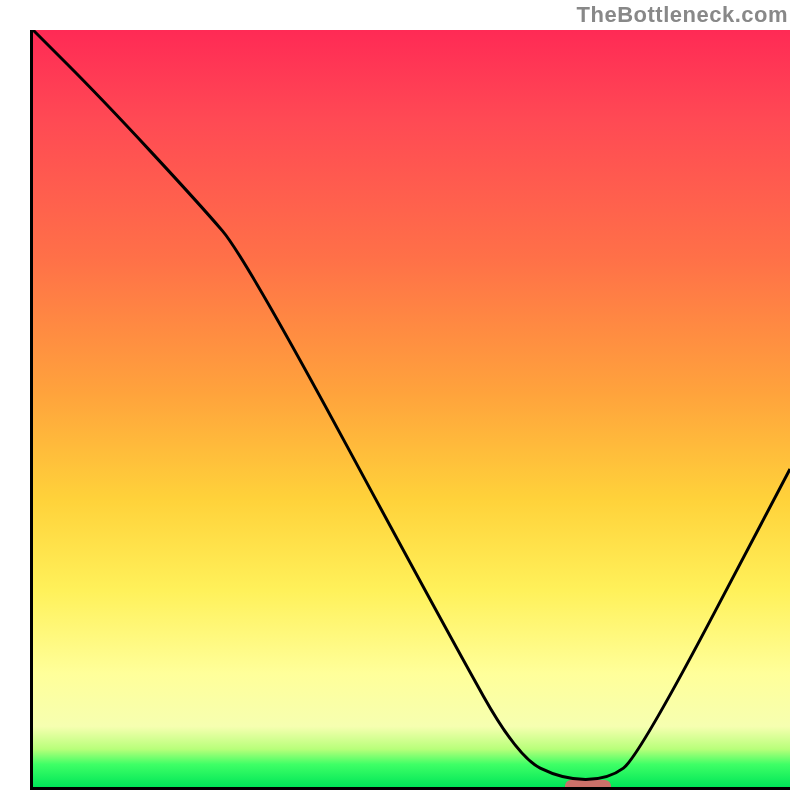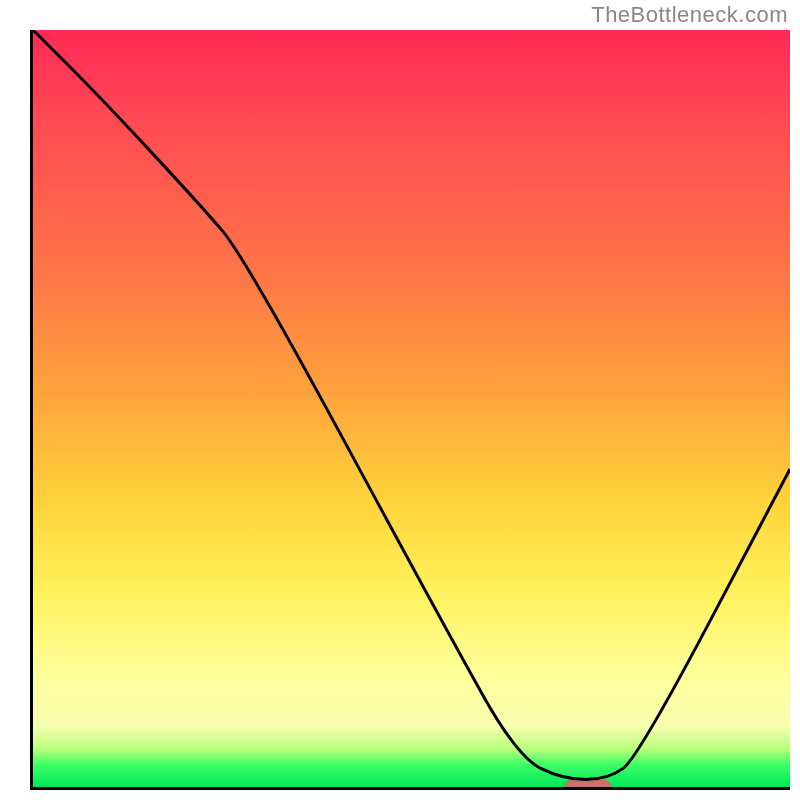--- a/index.html
+++ b/index.html
@@ -15,21 +15,21 @@
     position: relative;
     width: 800px;
     height: 800px;
   }
   .watermark {
     position: absolute;
     top: 2px;
     right: 12px;
     color: #888;
     font-size: 22px;
-    font-weight: 400;
+    font-weight: 700;
     letter-spacing: 0.5px;
   }
   .plot-area {
     position: absolute;
     left: 30px;
     top: 30px;
     width: 760px;
     height: 760px;
     border-left: 3px solid #000;
     border-bottom: 3px solid #000;

